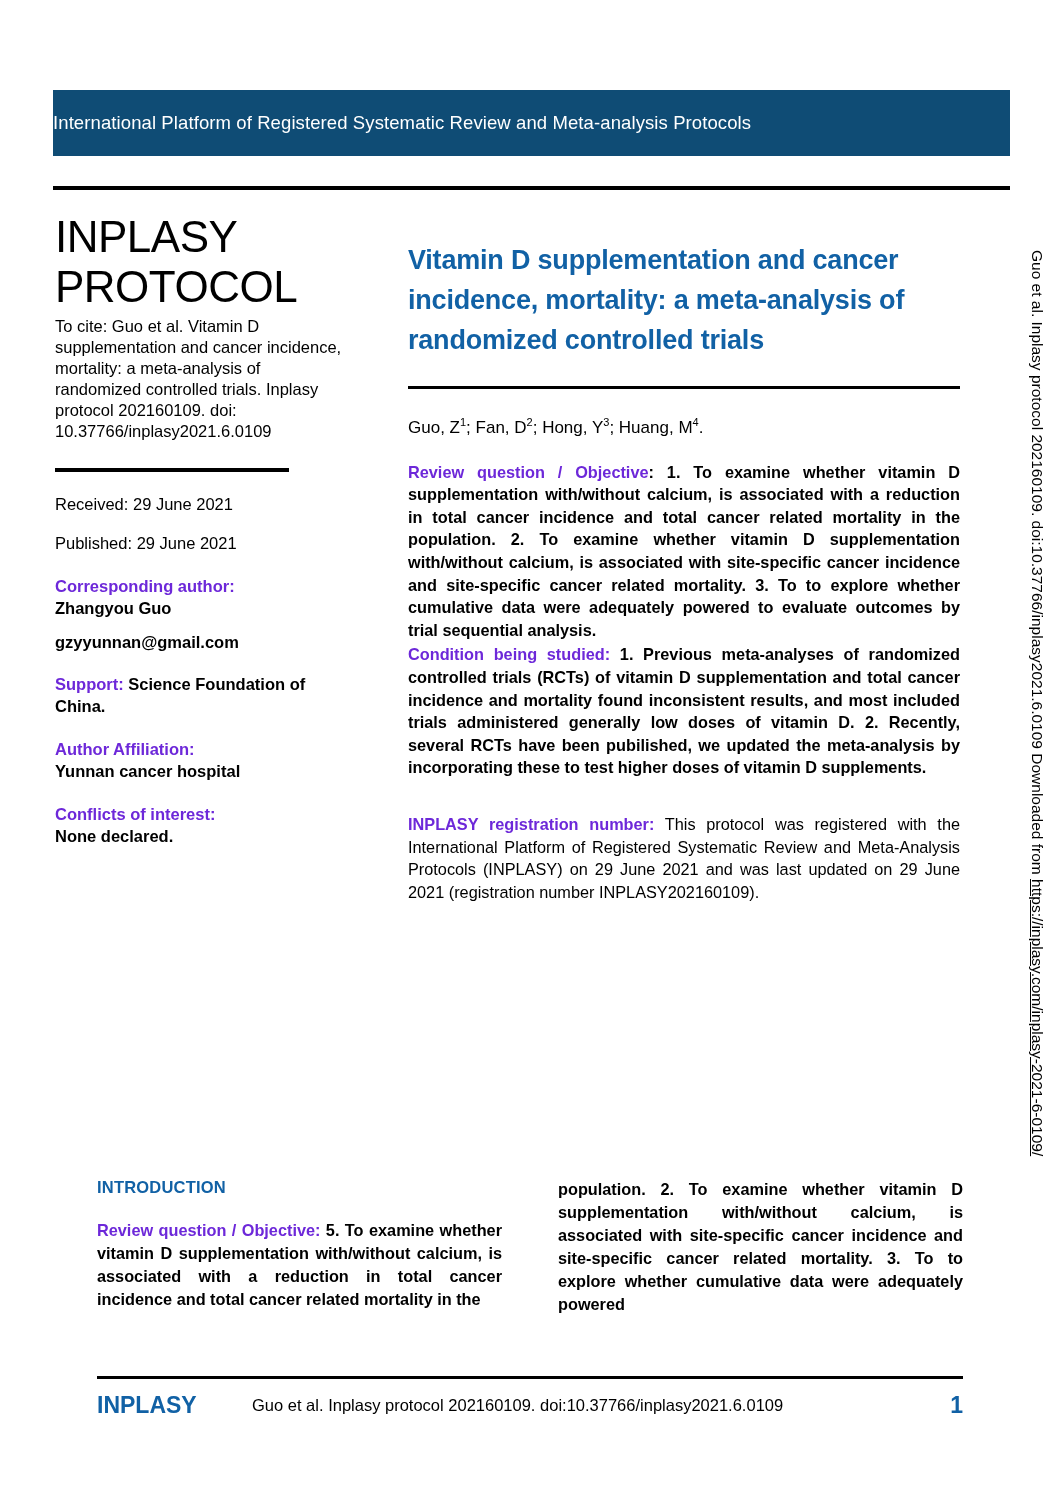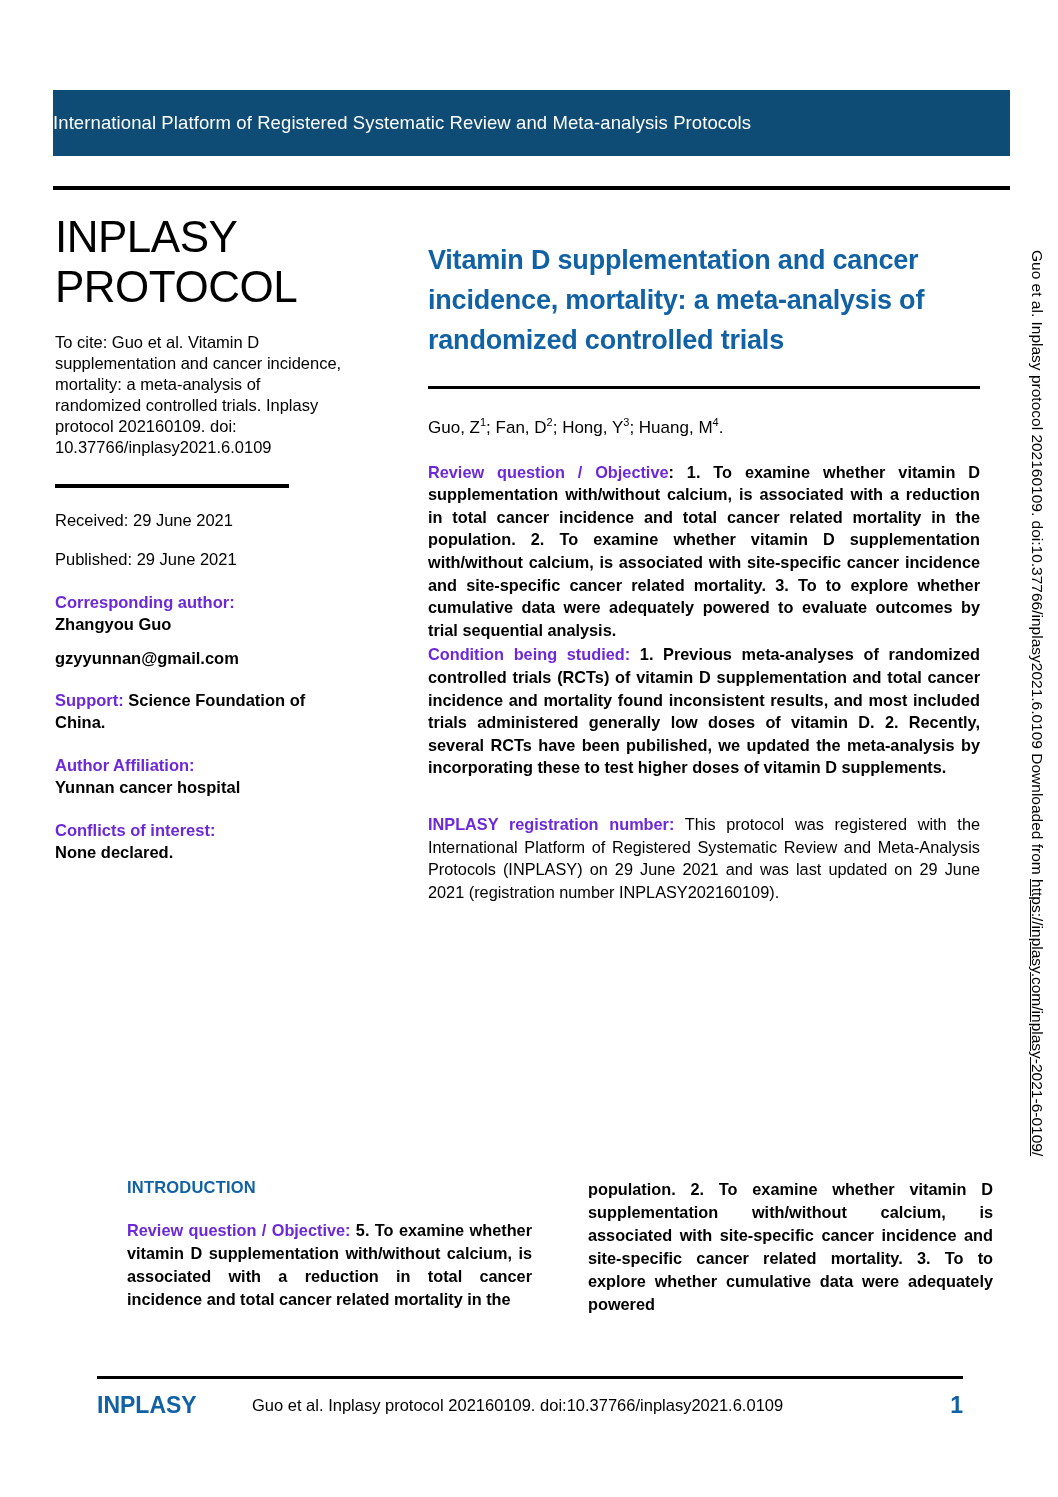--- a/index.html
+++ b/index.html
@@ -66,21 +66,21 @@
     width: 290px;
   }
   .brand {
     font-size: 44px;
     line-height: 50px;
     font-weight: 400;
     color: #000000;
     letter-spacing: -0.5px;
   }
   .cite {
-    margin-top: 20px;
+    margin-top: 4px;
     font-size: 16.5px;
     line-height: 21px;
     color: #000000;
   }
   .left-divider {
     margin-top: 26px;
     width: 234px;
     height: 4px;
     background: #000000;
   }
@@ -107,21 +107,20 @@
     font-size: 16.5px;
     font-weight: bold;
   }
 
   
   .main-col {
     position: absolute;
     left: 408px;
     top: 240px;
     width: 552px;
-    margin-left: 20px;
   }
   .doc-title {
     color: #1161a5;
     font-size: 27px;
     line-height: 40px;
     font-weight: bold;
     letter-spacing: -0.2px;
   }
   .title-rule {
     margin-top: 26px;
@@ -152,21 +151,20 @@
   }
 
   
   .bottom-section {
     position: absolute;
     left: 97px;
     top: 1178px;
     width: 866px;
     display: flex;
     gap: 56px;
-    margin-left: 30px;
   }
   .bcol { width: 410px; }
   .intro-head {
     color: #1161a5;
     font-size: 16.5px;
     font-weight: bold;
     letter-spacing: 0.2px;
   }
   .bcol p {
     margin: 0;

